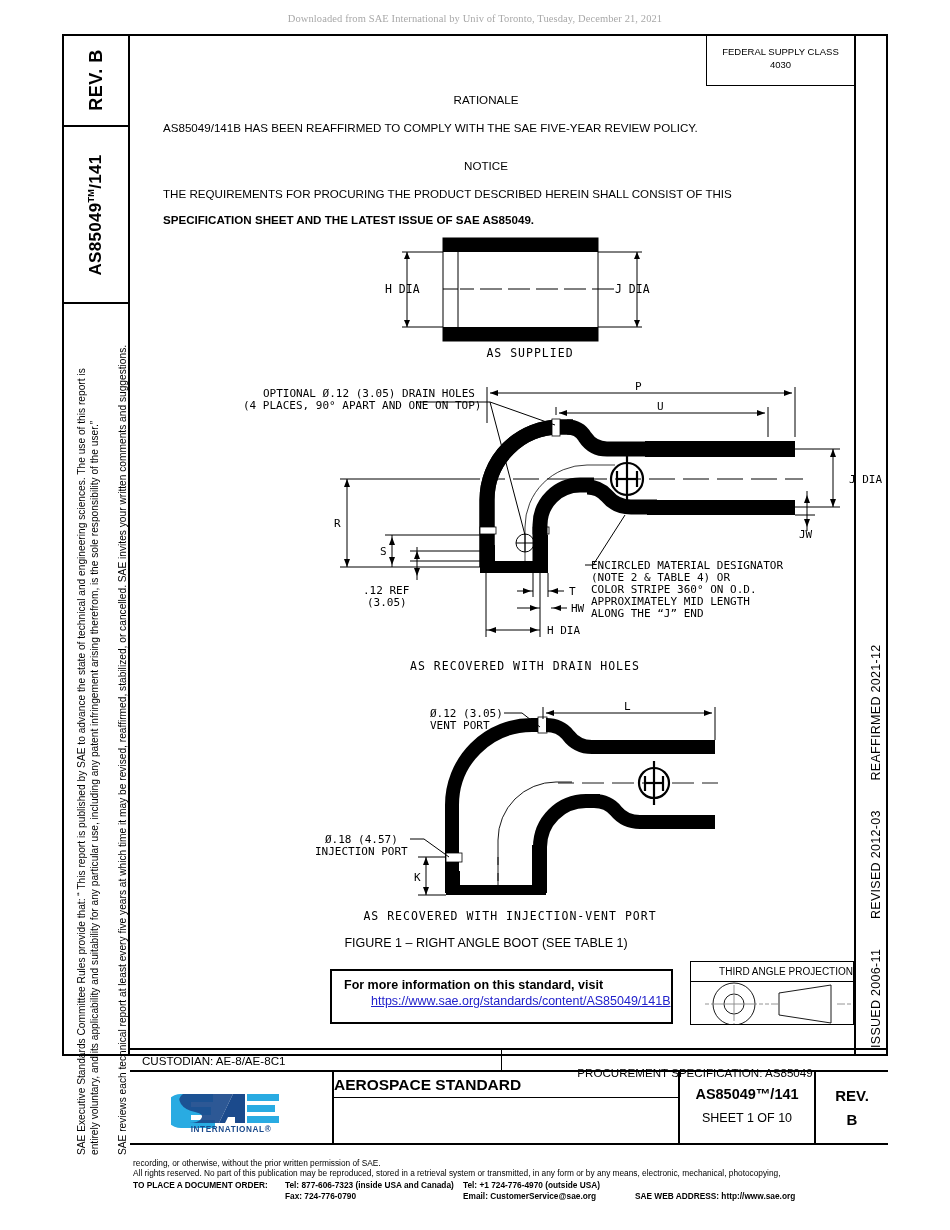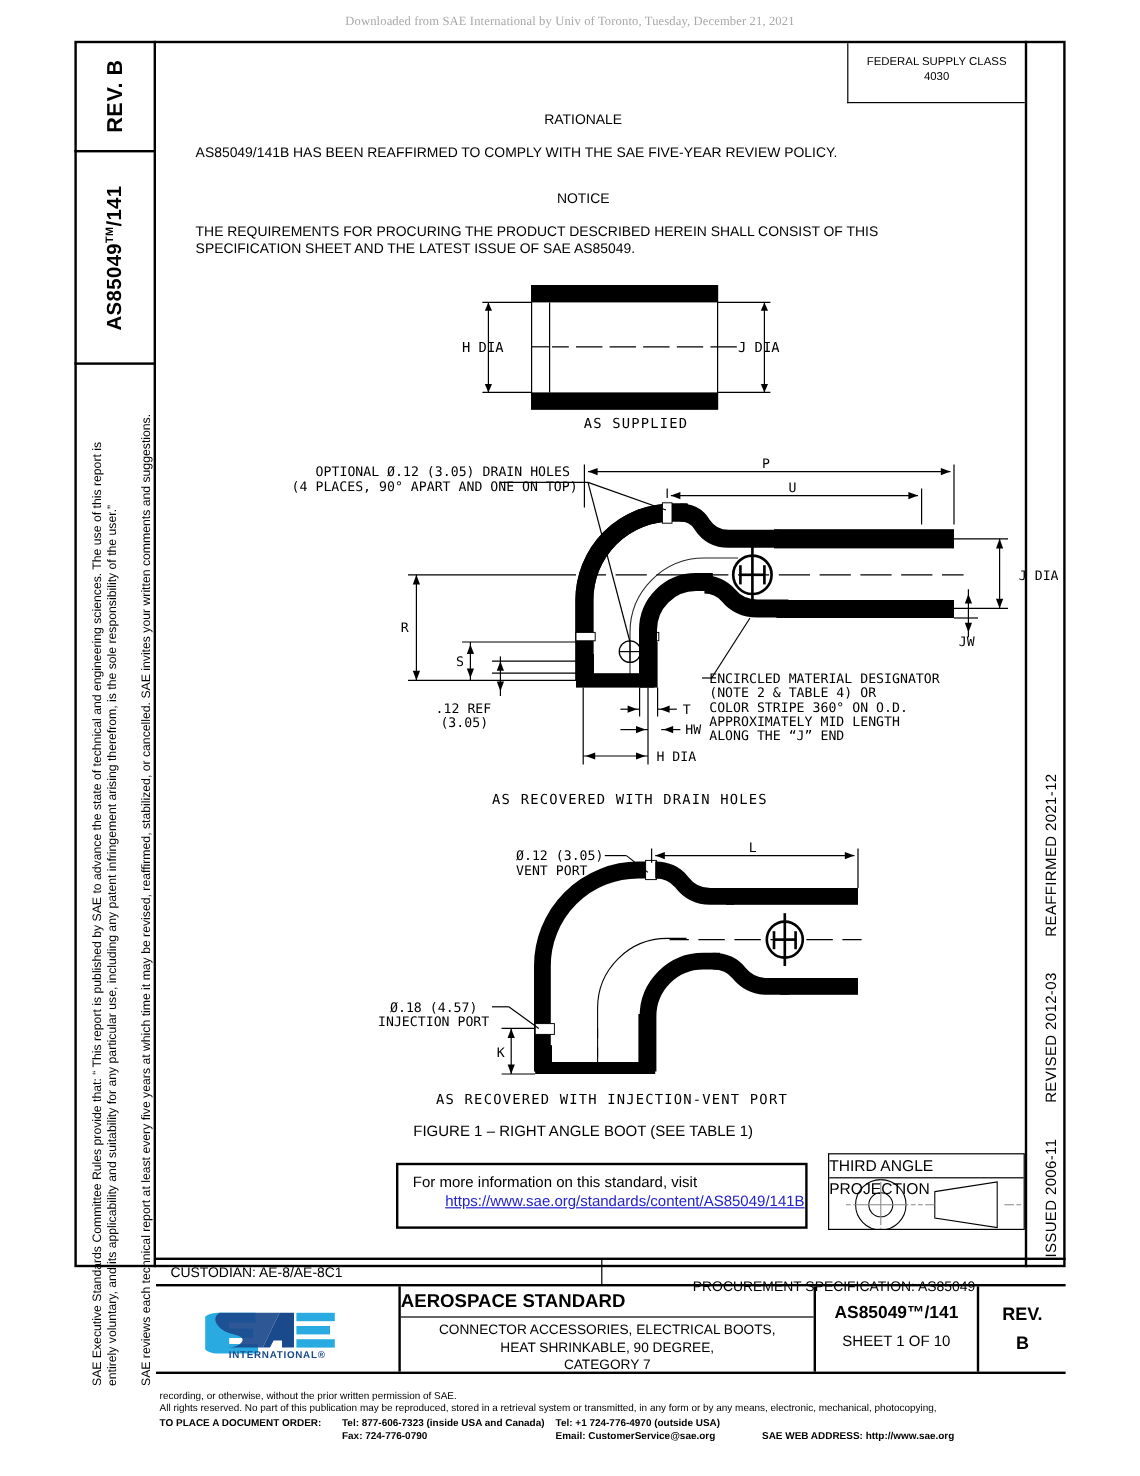--- a/index.html
+++ b/index.html
@@ -59,29 +59,29 @@
   svg.dwg{position:absolute;overflow:visible;}
 
   
   .figcap{position:absolute;left:135px;top:936px;width:702px;text-align:center;
           font-size:12.5px;}
 
   
   .infobox{position:absolute;left:330px;top:969px;width:343px;height:55px;
            border:2.5px solid #000;box-sizing:border-box;background:#fff;
            padding:7px 10px 0 12px;}
-  .infobox .l1{font-size:12.5px;font-weight:normal;}
+  .infobox .l1{font-size:12.5px;font-weight:bold;}
   .infobox .l2{font-size:12.5px;color:#2222cc;text-decoration:underline;
                margin-top:2px;padding-left:27px;}
 
   
   .tap{position:absolute;left:690px;top:961px;width:164px;height:64px;
        border:1.5px solid #000;box-sizing:border-box;}
-  .tap .hd{height:19px;border-bottom:1.5px solid #000;text-align:left;
-           font-size:13px;line-height:19px;}
+  .tap .hd{height:19px;border-bottom:1.5px solid #000;text-align:right;
+           font-size:10px;line-height:19px;}
 
   
   .cust{position:absolute;left:130px;top:1048px;width:758px;height:24px;
         border-top:2px solid #000;border-bottom:2px solid #000;box-sizing:border-box;}
   .cust .c1{position:absolute;left:0;top:0;width:372px;height:100%;
             border-right:1.5px solid #000;box-sizing:border-box;
             font-size:11.6px;line-height:21px;padding-left:12px;}
   .cust .c2{position:absolute;left:372px;top:12px;width:386px;height:100%;
             text-align:center;font-size:11.6px;line-height:21px;}
 
@@ -151,21 +151,21 @@
 
   <div class="fsc">
     <div>FEDERAL SUPPLY CLASS</div>
     <div>4030</div>
   </div>
 
   <div class="ctr" style="top:93px;">RATIONALE</div>
   <div class="tb" style="top:121px;">AS85049/141B HAS BEEN REAFFIRMED TO COMPLY WITH THE SAE FIVE-YEAR REVIEW POLICY.</div>
   <div class="ctr" style="top:159px;">NOTICE</div>
   <div class="tb" style="top:187px;">THE REQUIREMENTS FOR PROCURING THE PRODUCT DESCRIBED HEREIN SHALL CONSIST OF THIS</div>
-  <div class="tb" style="top:201px;">SPECIFICATION SHEET AND THE LATEST ISSUE OF SAE AS85049.</div>
+  <div class="tb" style="top:213px;font-weight:bold;">SPECIFICATION SHEET AND THE LATEST ISSUE OF SAE AS85049.</div>
 
   <svg class="dwg" style="left:380px;top:230px;" width="300" height="135" viewBox="0 0 300 135">
     <g stroke="#000" fill="none" stroke-width="1">
 
       <rect x="63" y="8" width="155" height="14" fill="#000" stroke="none"></rect>
       <rect x="63" y="97" width="155" height="14" fill="#000" stroke="none"></rect>
       <rect x="63" y="8" width="155" height="103"></rect>
       <line x1="78" y1="22" x2="78" y2="97"></line>
 
       <path d="M80 59 h14 M100 59 h22 M128 59 h22 M156 59 h22 M184 59 h22 M212 59 h22" stroke-dasharray="0"></path>
@@ -418,25 +418,20 @@
           <rect x="76" y="23" width="28" height="7" fill="#29abe2"></rect>
           <rect x="76" y="34" width="32" height="7" fill="#29abe2"></rect>
           <path d="M48 41 L62 12 L74 12 L74 41 L64 41 L64 35 L57 35 L54 41 Z" fill="#1b4a8c"></path>
           <path d="M12 12 q-6 4 -2 10 q4 6 14 8 q10 2 6 7 q-3 4 -12 4 h26 L48 41 L62 12 Z" fill="#1b4a8c" opacity="0.92"></path>
         </g>
         <text x="60" y="50" text-anchor="middle" font-family="'Liberation Sans',sans-serif" font-size="8.2" font-weight="bold" fill="#1b4a8c" letter-spacing="0.6">INTERNATIONAL®</text>
       </svg>
     </div>
     <div class="tb-mid">
       <div class="t1">AEROSPACE STANDARD</div>
-      <div class="t2">
-        <div>CONNECTOR ACCESSORIES, ELECTRICAL BOOTS,</div>
-        <div>HEAT SHRINKABLE, 90 DEGREE,</div>
-        <div>CATEGORY 7</div>
-      </div>
     </div>
     <div class="tb-num">
       <div class="n1">AS85049™/141</div>
       <div class="n2">SHEET 1 OF 10</div>
     </div>
     <div class="tb-rev">
       <div class="r1">REV.</div>
       <div class="r2">B</div>
     </div>
   </div>

